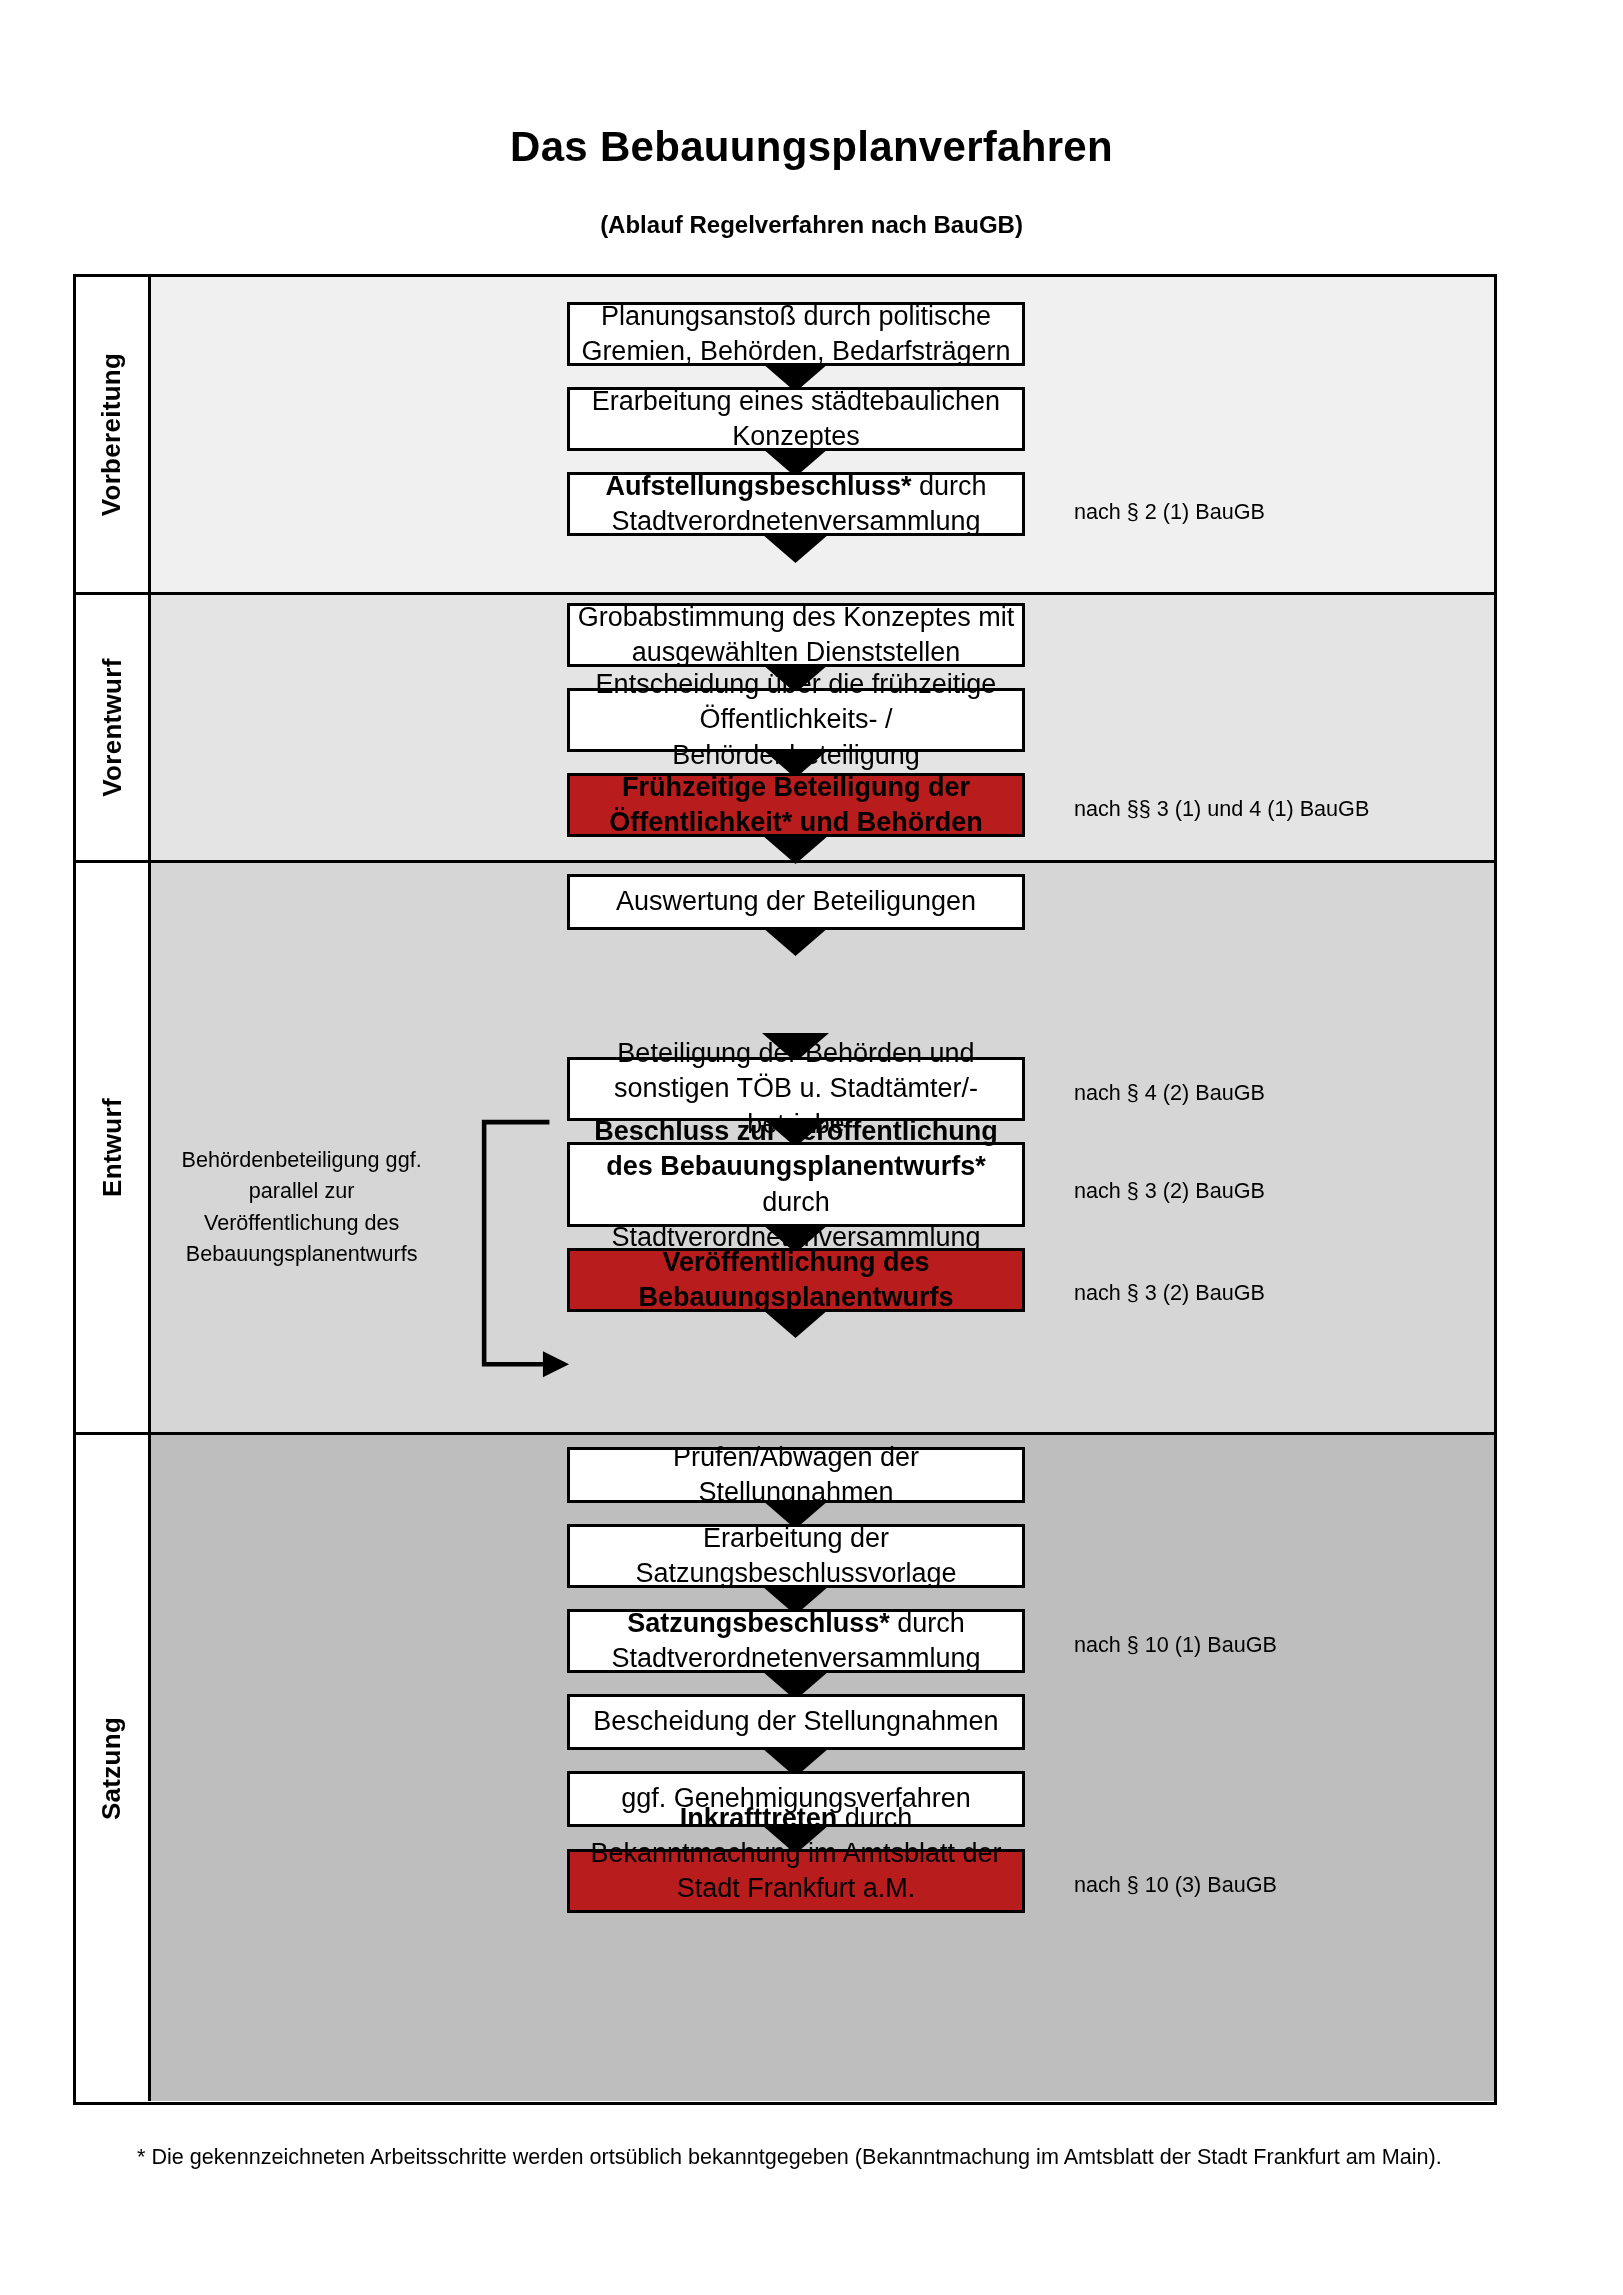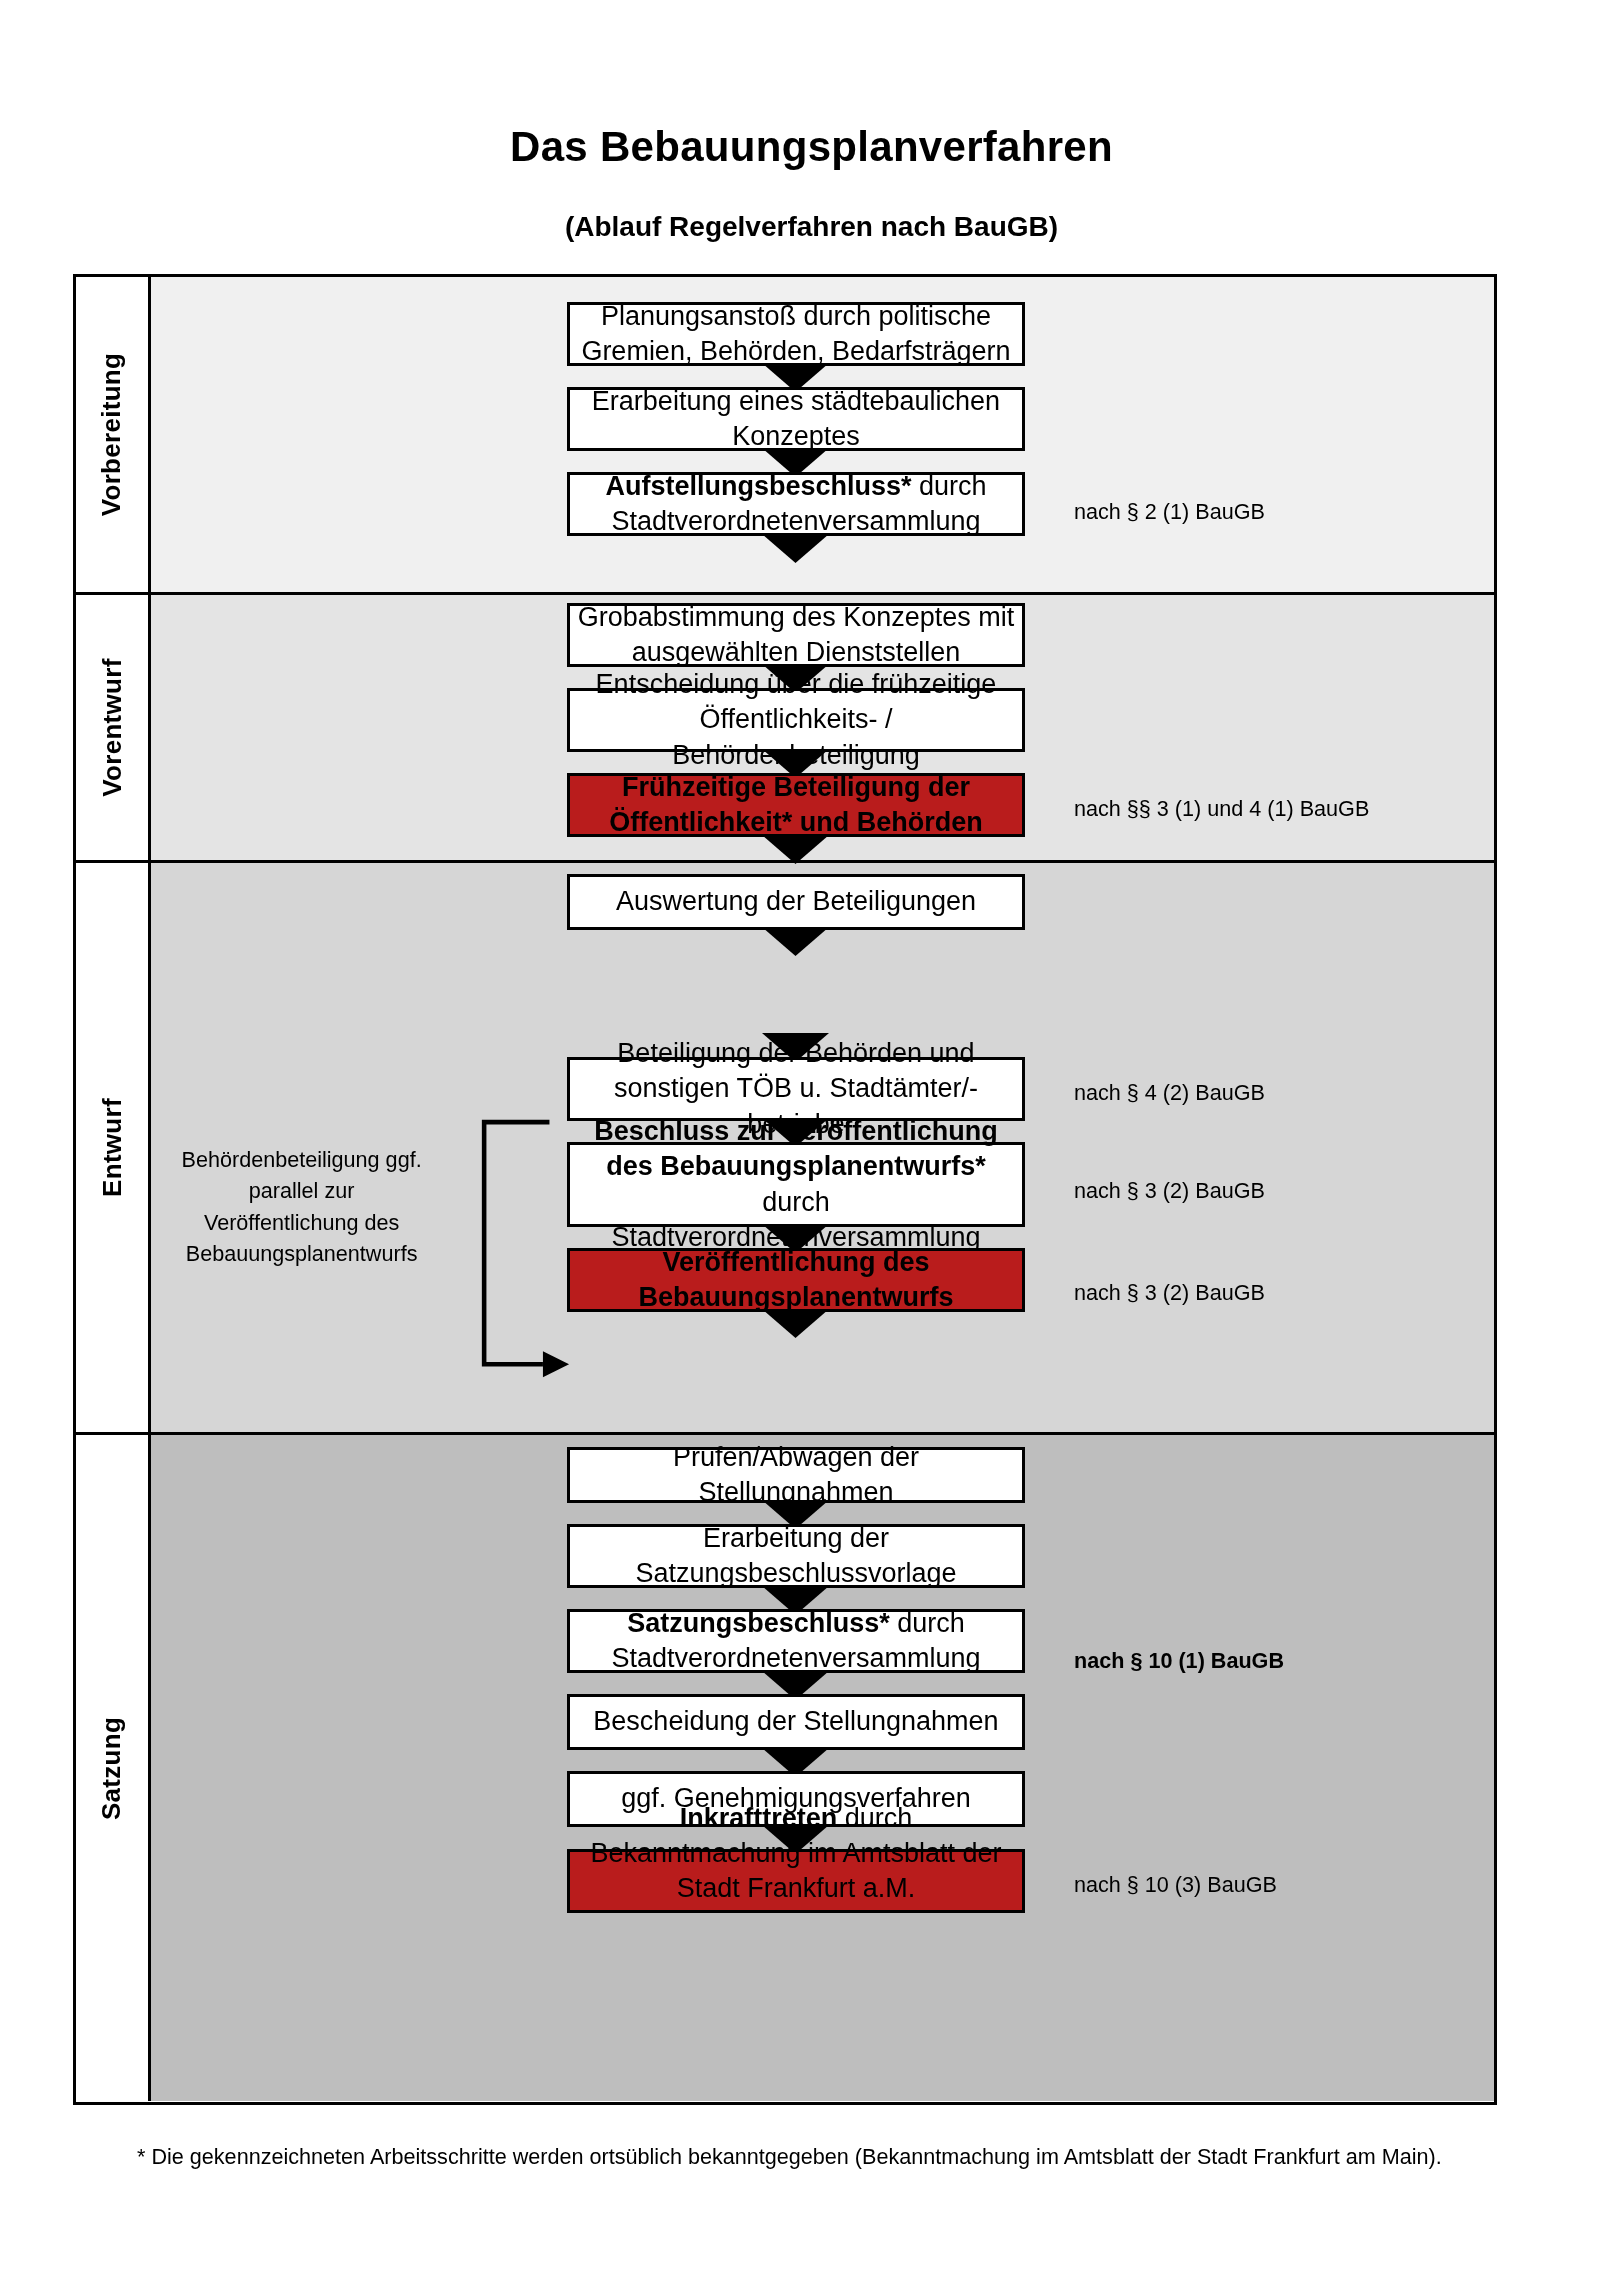--- a/index.html
+++ b/index.html
@@ -11,21 +11,21 @@
     position:relative;
     overflow:hidden;
   }
   
   #title{
     position:absolute;left:0;top:123px;width:1623px;
     text-align:center;font-size:42px;font-weight:bold;letter-spacing:0.3px;
   }
   #subtitle{
     position:absolute;left:0;top:211px;width:1623px;
-    text-align:center;font-size:28px;font-weight:bold;
+    text-align:center;font-size:24px;font-weight:bold;
   }
   
   #frame{
     position:absolute;left:73px;top:274px;width:1424px;height:1831px;
     border:3.3px solid #000;box-sizing:border-box;
     display:flex;flex-direction:column;
   }
   
   .phase{
     display:flex;flex-direction:row;position:relative;
@@ -200,21 +200,21 @@
       </div>
       <div class="darrow" style="top:313px;"></div>
       <div class="fbox" style="top:336px;height:56px;">
         <span>ggf. Genehmigungsverfahren</span>
       </div>
       <div class="darrow" style="top:390px;"></div>
       <div class="fbox blue" style="top:414px;height:64px;align-items:flex-end;">
         <span><b>Inkrafttreten</b><span> </span><span>durch Bekanntmachung im Amtsblatt der Stadt Frankfurt a.M.</span></span>
       </div>
 
-      <div class="note" style="top:212px;font-weight:bold;">nach § 10 (1) BauGB</div>
+      <div class="note" style="top:196px;">nach § 10 (1) BauGB</div>
       <div class="note" style="top:436px;">nach § 10 (3) BauGB</div>
     </div>
   </div>
 
 </div>
 
 <div id="footnote">* Die gekennzeichneten Arbeitsschritte werden ortsüblich bekanntgegeben (Bekanntmachung im Amtsblatt  der Stadt Frankfurt am Main).</div>
 
 
 </body></html>

